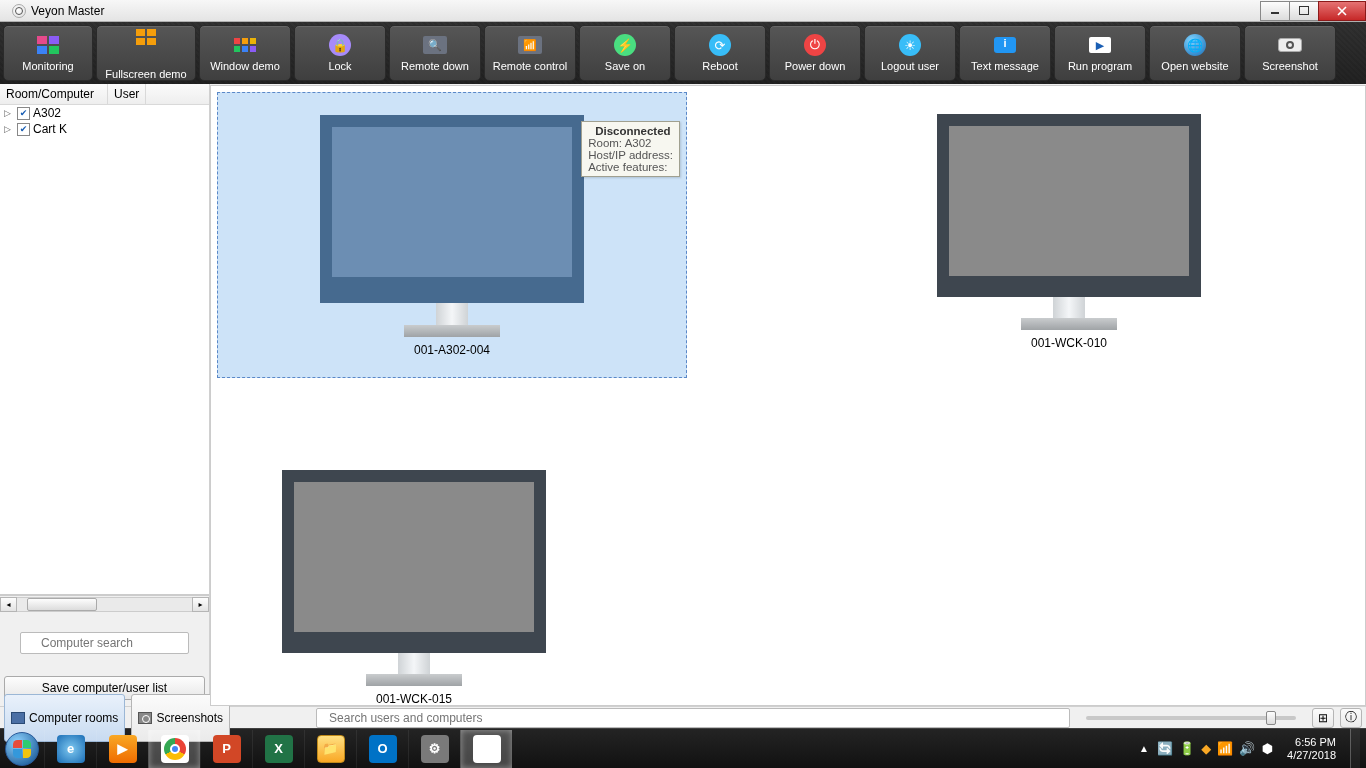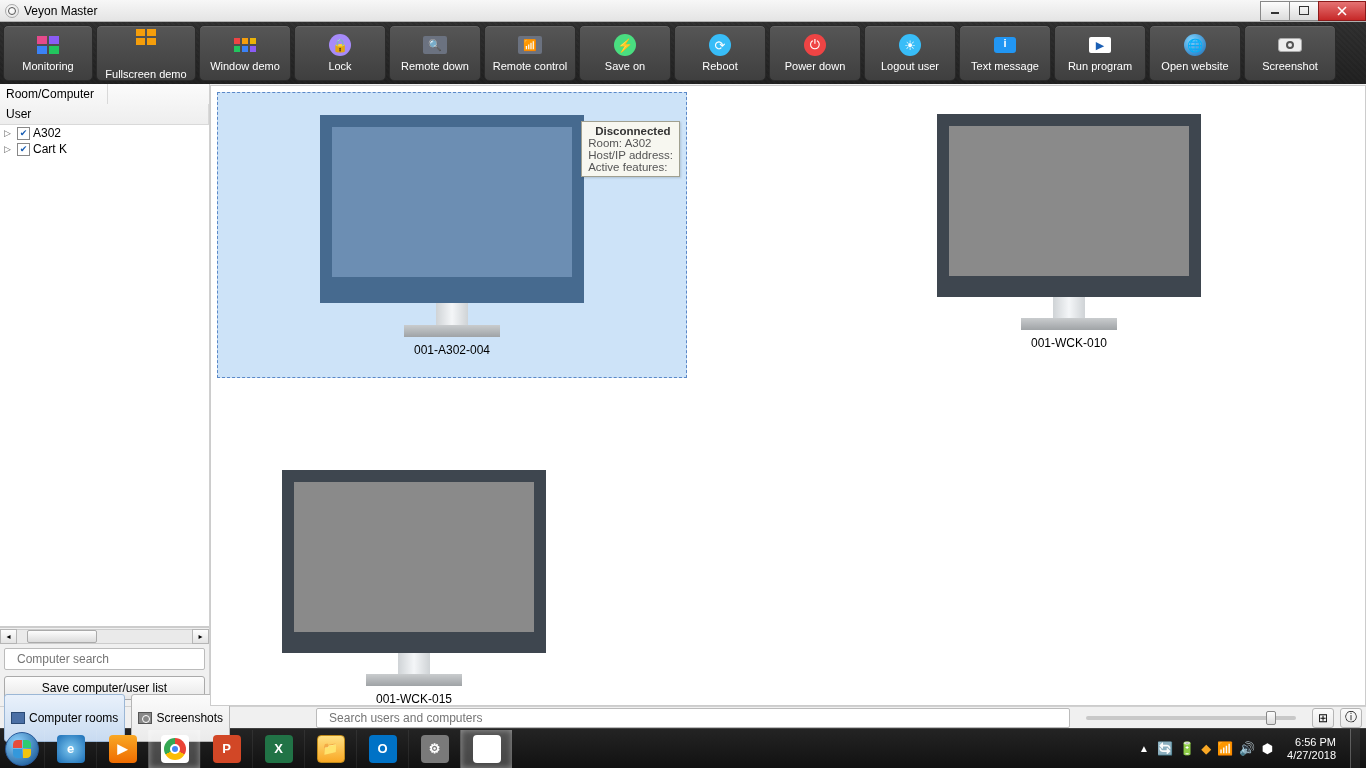--- a/index.html
+++ b/index.html
@@ -6,21 +6,21 @@
   html, body { width: 1366px; height: 768px; overflow: hidden; background: #000; }
 
   
   .titlebar {
     height: 22px;
     background: linear-gradient(to bottom, #f7f7f7, #e4e4e4);
     border-bottom: 1px solid #b0b0b0;
     display: flex; align-items: center; justify-content: space-between;
     font-size: 12px;
   }
-  .titlebar-left { display: flex; align-items: center; gap: 5px; padding-left: 5px; }
+  .titlebar-left { display: flex; align-items: center; gap: 5px; padding-left: 12px; }
   .titlebar-icon {
     width: 14px; height: 14px; border-radius: 50%;
     background: radial-gradient(circle at 40% 40%, #fff, #e0e0e0);
     border: 1px solid #aaa;
     display: flex; align-items: center; justify-content: center;
   }
   .titlebar-icon::after { content: ""; width: 6px; height: 6px; border-radius: 50%; border: 1px solid #555; display: block; }
   .win-controls { display: flex; height: 20px; }
   .win-btn {
     width: 30px; height: 20px; display: flex; align-items: center; justify-content: center;
@@ -57,42 +57,41 @@
     display: flex; height: calc(768px - 22px - 62px - 22px - 40px);
     background: #f0f0f0;
   }
   .sidebar {
     width: 210px; background: #f0f0f0; border-right: 1px solid #d0d0d0;
     display: flex; flex-direction: column;
   }
   .tree-header {
     display: flex; font-size: 12px; border-bottom: 1px solid #d9d9d9;
     background: linear-gradient(to bottom,#fbfbfb,#eee);
-    flex-direction: column;
   }
   .tree-header div { padding: 3px 6px; border-right: 1px solid #d9d9d9; }
   .tree-header .col1 { width: 108px; }
   .tree {
     flex: 1; background: #fff; font-size: 12px; overflow: auto;
     border-bottom: 1px solid #ccc;
   }
   .tree-row { display: flex; align-items: center; padding: 1px 4px; gap: 3px; }
   .tree-arrow { width: 10px; color: #666; font-size: 9px; }
   .tree-check {
     width: 13px; height: 13px; border: 1px solid #888; background: #fff;
     display: flex; align-items: center; justify-content: center; font-size: 9px; color: #1a5fb4;
   }
   .tree-check.checked::after { content: "✔"; }
   .hscroll { height:17px; background:#f0f0f0; border-top:1px solid #ccc; display:flex; align-items:center; }
   .hscroll .btn { width:17px; height:15px; background:linear-gradient(#fdfdfd,#e3e3e3); border:1px solid #b5b5b5; font-size:8px; display:flex; align-items:center; justify-content:center;}
   .hscroll .track { flex:1; height:15px; background:#eaeaea; border-top:1px solid #ccc; border-bottom:1px solid #ccc; position:relative;}
   .hscroll .thumb { position:absolute; left:10px; width:70px; height:13px; top:0; background:linear-gradient(#fdfdfd,#dcdcdc); border:1px solid #aaa; border-radius:2px;}
 
   .search-box {
-    border: 1px solid #bbb; margin: 4px; padding: 3px 12px; font-size: 12px;
+    border: 1px solid #bbb; margin: 20px; padding: 3px 20px; font-size: 12px;
     background: #fff; color: #14532d; border-radius: 2px;
   }
   .save-btn {
     margin: 2px 4px 6px; padding: 4px; font-size: 12px;
     background: linear-gradient(to bottom,#fdfdfd,#e7e7e7);
     border: 1px solid #aaa; border-radius: 3px; cursor: pointer; text-align: center;
   }
 
   
   .main {

